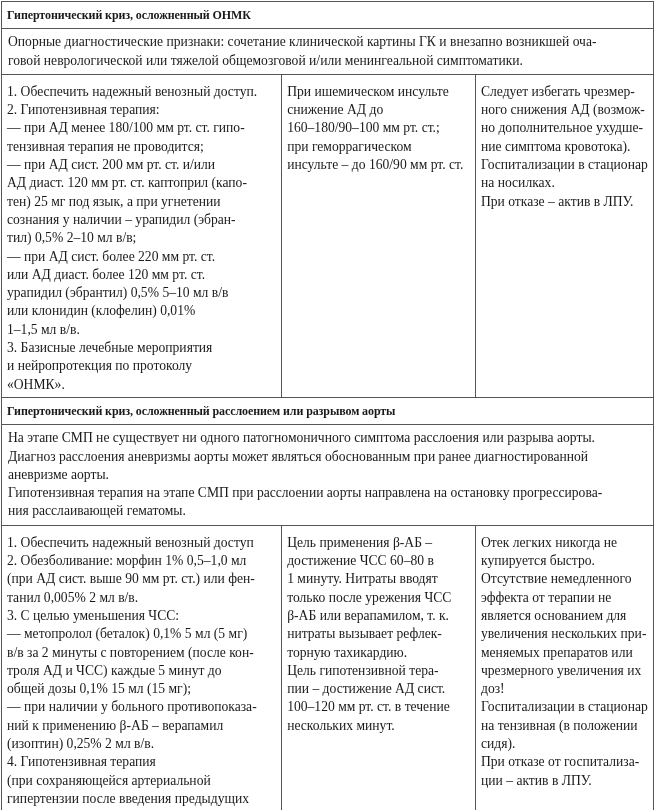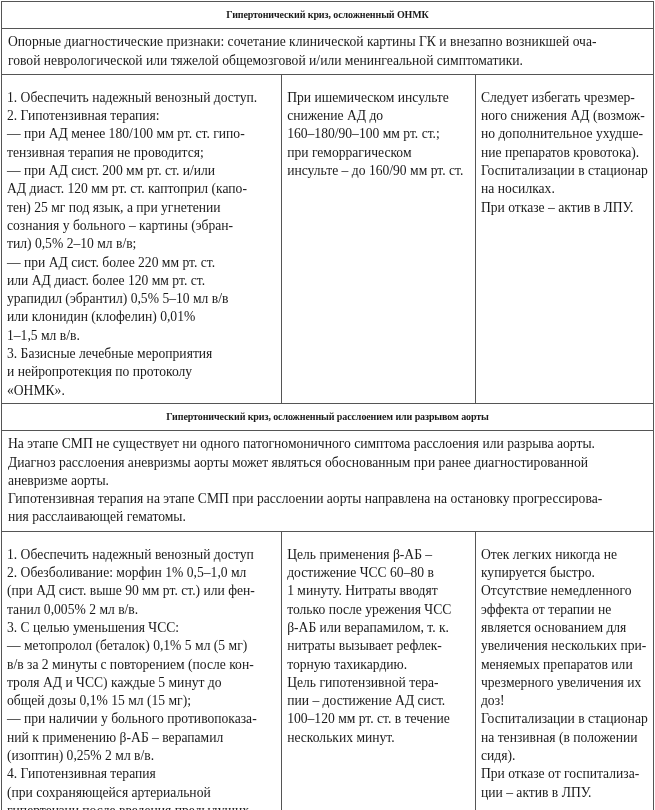--- a/index.html
+++ b/index.html
@@ -1,23 +1,23 @@
 <!DOCTYPE html>
 <html><head>
   <meta charset="utf-8">
   <style>
     html, body { margin: 0; padding: 0; background: #fff; }
     body { width: 655px; height: 810px; overflow: hidden; position: relative;
       font-family: "Liberation Serif", "DejaVu Serif", serif; color: #1a1a1a; }
     table { position: absolute; left: 1px; top: 1px; width: 653px;
       border-collapse: collapse; table-layout: fixed; }
-    td { border: 1px solid #555; vertical-align: top; padding: 14px 5px 3px 5px;
+    td { border: 1px solid #555; vertical-align: top; padding: 8px 5px 3px 5px;
       font-size: 13.6px; line-height: 18.3px; }
-    td.head { text-align: center; font-weight: bold; font-family: "Liberation Sans Narrow", "Liberation Serif", serif;
-      font-size: 10px; padding: 4px 5px 4px 5px; letter-spacing: -0.1px; }
+    td.head { font-weight: bold; font-family: "Liberation Sans Narrow", "Liberation Serif", serif;
+      font-size: 12px; padding: 4px 5px 4px 5px; letter-spacing: -0.1px; }
     td.full { padding: 4px 6px 4px 6px; }
     tr.last td { border-bottom: none; }
     .line { display: block; white-space: nowrap; }
     .c1 { width: 266px; }
     .c2 { width: 184px; }
     .c3 { width: 169px; }
   </style>
 </head>
 <body>
 
@@ -39,21 +39,21 @@
       </tr>
       <tr>
         <td>
           <span class="line">1. Обеспечить надежный венозный доступ.</span>
           <span class="line">2. Гипотензивная терапия:</span>
           <span class="line">— при АД менее 180/100 мм рт. ст. гипо-</span>
           <span class="line">тензивная терапия не проводится;</span>
           <span class="line">— при АД сист. 200 мм рт. ст. и/или</span>
           <span class="line">АД диаст. 120 мм рт. ст. каптоприл (капо-</span>
           <span class="line">тен) 25 мг под язык, а при угнетении</span>
-          <span class="line">сознания у больного – картины (эбран-</span>
+          <span class="line">сознания у наличии – урапидил (эбран-</span>
           <span class="line">тил) 0,5% 2–10 мл в/в;</span>
           <span class="line">— при АД сист. более 220 мм рт. ст.</span>
           <span class="line">или АД диаст. более 120 мм рт. ст.</span>
           <span class="line">урапидил (эбрантил) 0,5% 5–10 мл в/в</span>
           <span class="line">или клонидин (клофелин) 0,01%</span>
           <span class="line">1–1,5 мл в/в.</span>
           <span class="line">3. Базисные лечебные мероприятия</span>
           <span class="line">и нейропротекция по протоколу</span>
           <span class="line">«ОНМК».</span>
         </td>
@@ -61,21 +61,21 @@
           <span class="line">При ишемическом инсульте</span>
           <span class="line">снижение АД до</span>
           <span class="line">160–180/90–100 мм рт. ст.;</span>
           <span class="line">при геморрагическом</span>
           <span class="line">инсульте – до 160/90 мм рт. ст.</span>
         </td>
         <td>
           <span class="line">Следует избегать чрезмер-</span>
           <span class="line">ного снижения АД (возмож-</span>
           <span class="line">но дополнительное ухудше-</span>
-          <span class="line">ние препаратов кровотока).</span>
+          <span class="line">ние симптома кровотока).</span>
           <span class="line">Госпитализации в стационар</span>
           <span class="line">на носилках.</span>
           <span class="line">При отказе – актив в ЛПУ.</span>
         </td>
       </tr>
       <tr>
         <td colspan="3" class="head">Гипертонический криз, осложненный расслоением или разрывом аорты</td>
       </tr>
       <tr>
         <td colspan="3" class="full">

